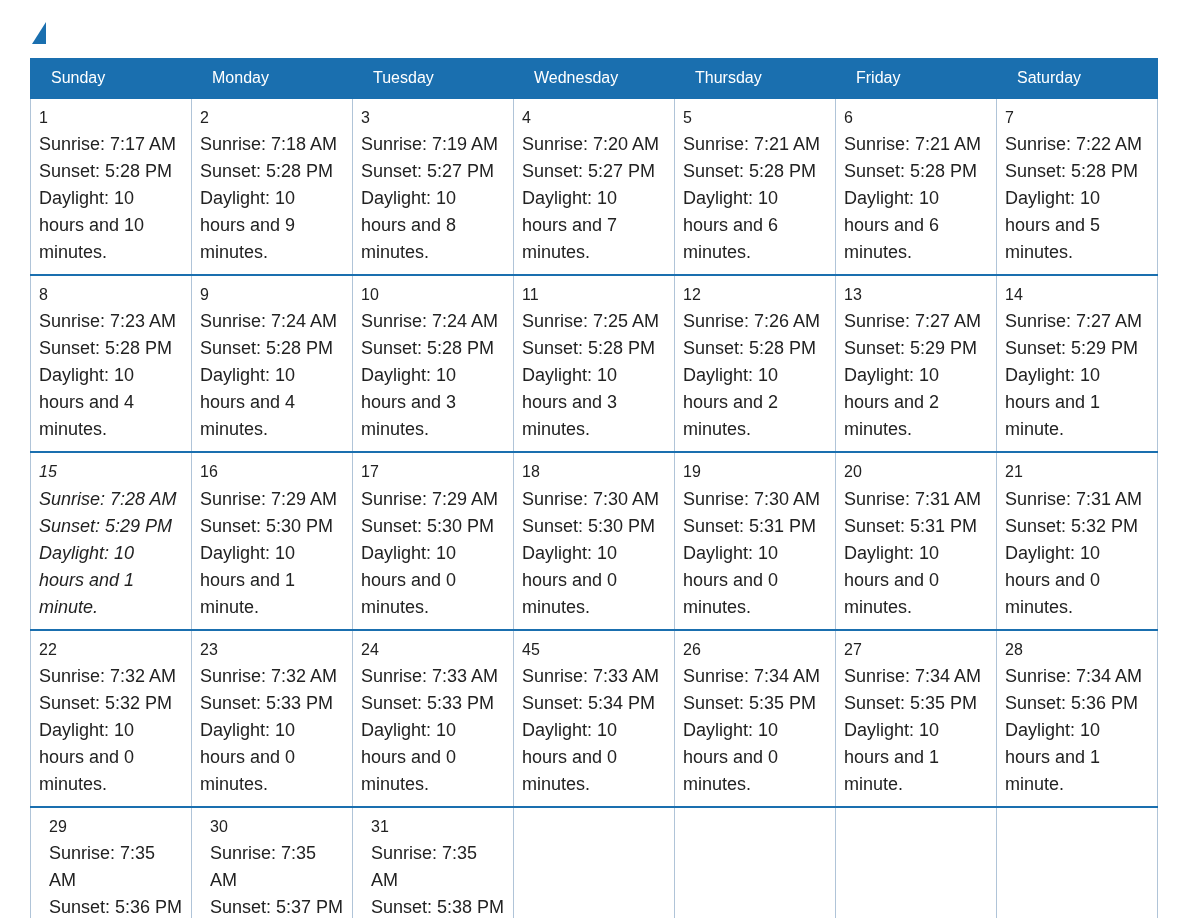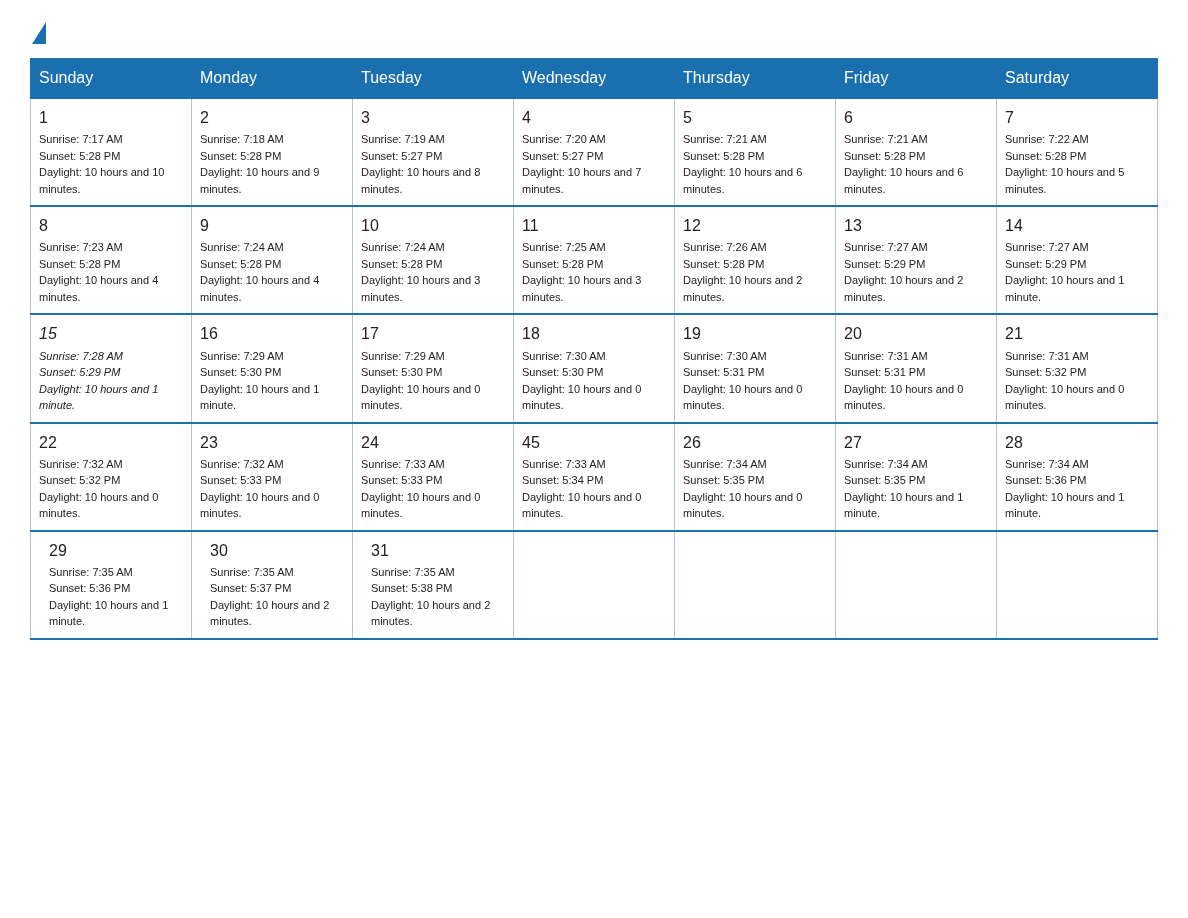--- a/index.html
+++ b/index.html
@@ -63,41 +63,41 @@
     table {
       width: 100%;
       border-collapse: collapse;
       table-layout: fixed;
     }
     thead tr th {
       background-color: #1a6faf;
       color: #fff;
       font-size: 16px;
       font-weight: normal;
-      padding: 10px 8px;
+      padding: 10px 20px;
       text-align: left;
       border: 1px solid #1a6faf;
     }
     tbody tr td {
       vertical-align: top;
       border: 1px solid #b0c4d8;
       padding: 7px 8px 8px 8px;
       font-size: 13.5px;
       color: #222;
       line-height: 1.45;
       min-height: 90px;
     }
     tbody tr td .day-num {
       font-size: 16px;
       font-weight: normal;
       display: block;
       margin-bottom: 2px;
     }
     tbody tr td .day-info {
-      font-size: 11px;
+      font-size: 18px;
       color: #222;
       line-height: 1.5;
     }
     tbody tr:last-child td {
       border-bottom: 2px solid #1a6faf;
       padding-left: 18px;
     }
     tbody tr td:empty {
       background: #fff;
     }

